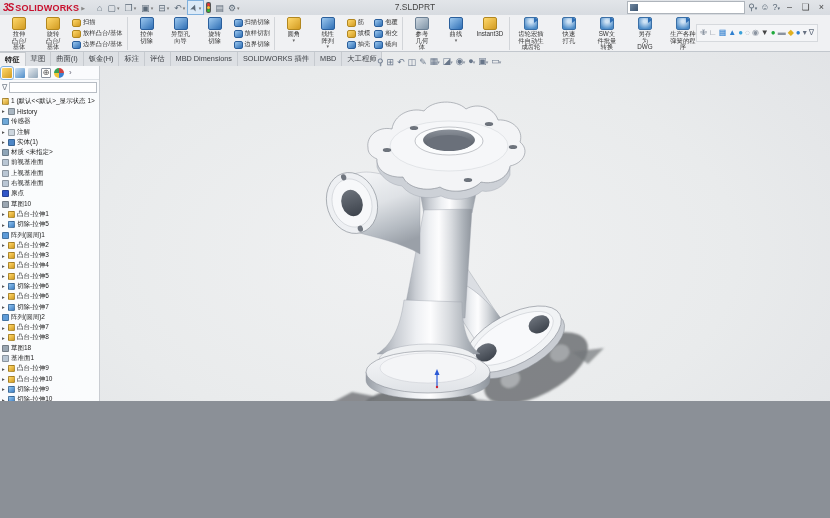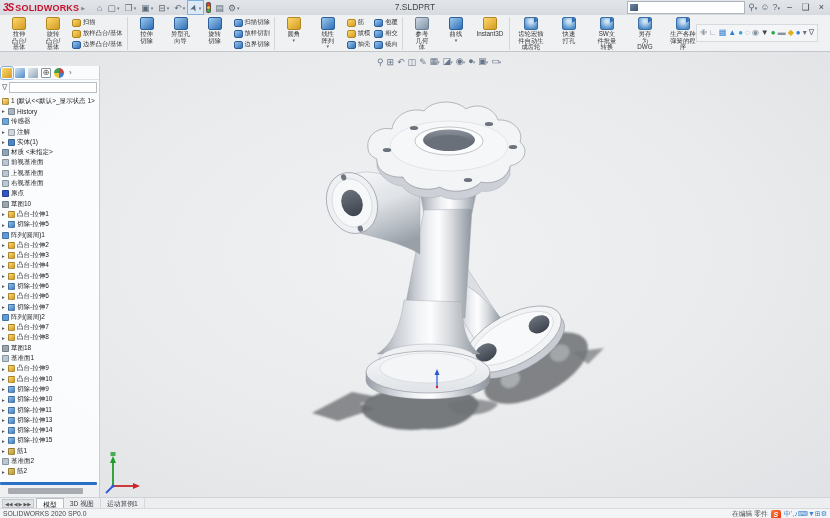--- a/index.html
+++ b/index.html
@@ -1,16 +1,16 @@
 <!DOCTYPE html>
 <html><head>
 <meta charset="utf-8">
 <style>
   html,body{margin:0;padding:0;background:#8b9097;font-family:"Liberation Sans",sans-serif;}
-  #win{position:relative;width:830px;height:518px;background:#7f1d1d;overflow:hidden;outline:1px solid #9aa0a8;
+  #win{position:relative;width:830px;height:401px;background:#7f1d1d;overflow:hidden;outline:1px solid #9aa0a8;
        font-family:"Liberation Sans",sans-serif;-webkit-font-smoothing:antialiased;}
   
   .titlebar{position:absolute;left:0;top:0;width:830px;height:15px;background:linear-gradient(#e2e5e9,#d7dbe0);
             border-bottom:1px solid #c2c7cd;display:flex;align-items:center;font-size:9px;color:#333;}
   .logo{display:flex;align-items:center;margin-left:3px;}
   .logomark{color:#c8102e;font-weight:bold;font-size:10px;font-style:italic;letter-spacing:-1px;}
   .logotext{color:#c8102e;font-weight:bold;font-size:9px;margin-left:2px;letter-spacing:.2px;}
   .qat{display:flex;align-items:center;margin-left:10px;gap:1px;}
   .qbtn{display:flex;align-items:center;height:13px;padding:0 2px;color:#5c6a78;font-size:9px;cursor:default;}
   .qbtn .crt{font-size:5px;color:#777;margin-left:1px;}
@@ -544,20 +544,42 @@
         <polygon points="113,456 110,463 116,463" fill="#1f9d2c"></polygon>
         <rect x="110.5" y="452" width="5" height="4" fill="#1f9d2c" opacity="0.8"></rect>
         <line x1="113" y1="486" x2="136" y2="486" stroke="#c9252b" stroke-width="1.8"></line>
         <polygon points="140,486 133,483 133,489" fill="#c9252b"></polygon>
         <line x1="113" y1="486" x2="106" y2="493" stroke="#2b59d6" stroke-width="1.8"></line>
         <circle cx="113" cy="486" r="1.6" fill="#2b59d6"></circle>
       </g>
     </svg>
   </div>
 
+  <div class="cmtabs">
+
+      <div class="cmtab ic-active">特征</div>
+
+      <div class="cmtab">草图</div>
+
+      <div class="cmtab">曲面(I)</div>
+
+      <div class="cmtab">钣金(H)</div>
+
+      <div class="cmtab">标注</div>
+
+      <div class="cmtab">评估</div>
+
+      <div class="cmtab">MBD Dimensions</div>
+
+      <div class="cmtab">SOLIDWORKS 插件</div>
+
+      <div class="cmtab">MBD</div>
+
+      <div class="cmtab">大工程师</div>
+    </div>
 
   <div class="fmpanel">
     <div class="fmtabs">
       <span class="fmtabico ic-fm-part sel"></span>
       <span class="fmtabico ic-fm-prop"></span>
       <span class="fmtabico ic-fm-config"></span>
       <span class="fmtabico ic-fm-dimx">⊕</span>
       <span class="fmtabico ic-fm-display"></span>
       <span class="fmchevron">›</span>
     </div>

